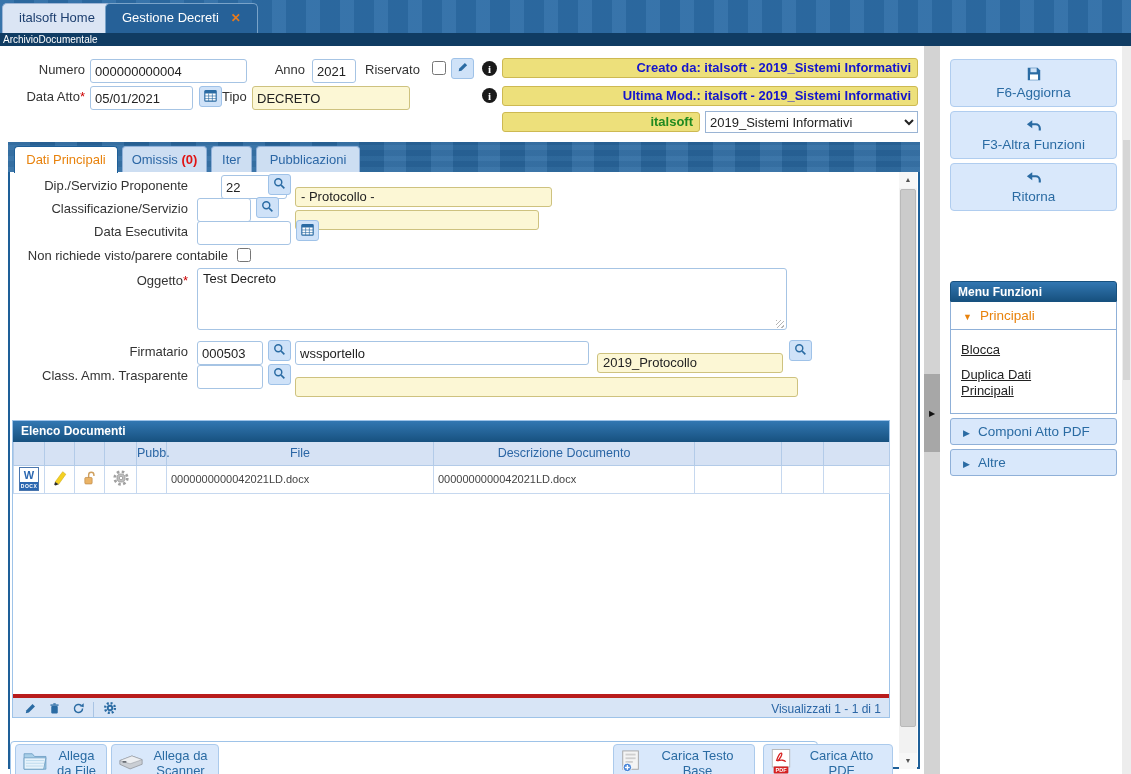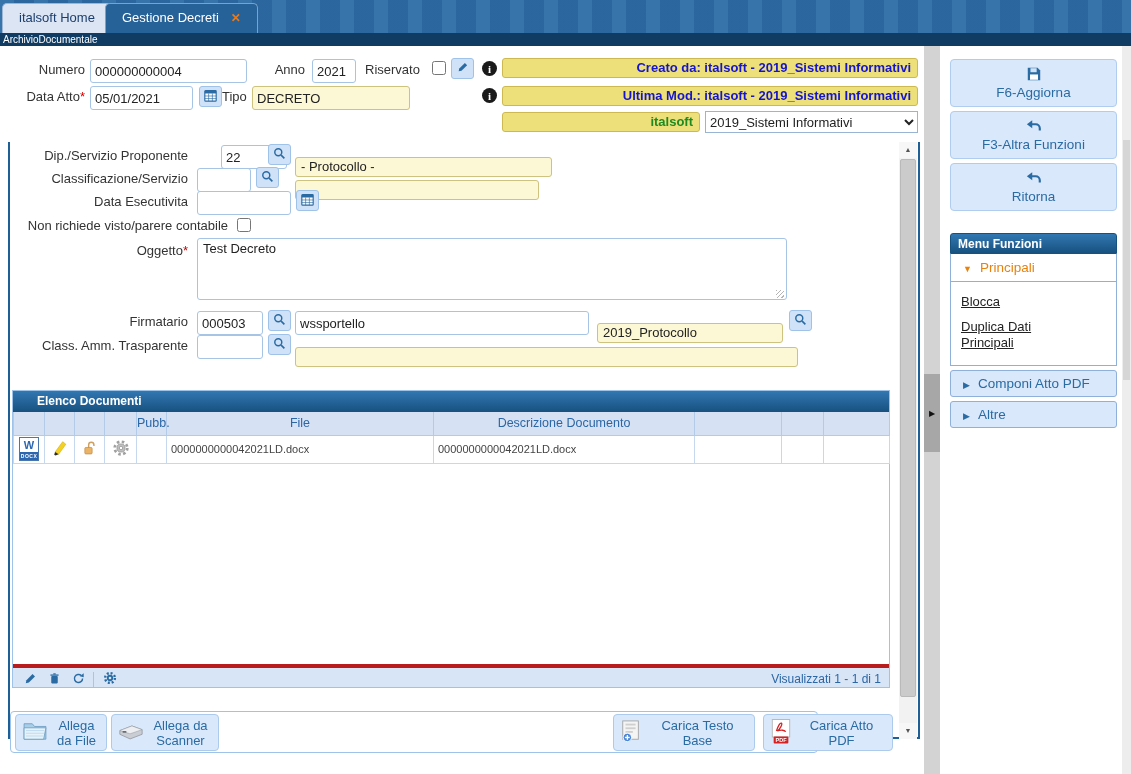--- a/index.html
+++ b/index.html
@@ -49,21 +49,21 @@
   .content { position:relative; height:597px; background:#fff; border:2px solid #1e5f98; border-top:none; }
 
   textarea.obj { position:absolute; border:1px solid #a6c4e4; border-radius:3px; resize:none; padding:2px 5px;
                  font-family:"Liberation Sans", sans-serif; font-size:13px; color:#222; }
   .grip { position:absolute; width:8px; height:8px;
           background:repeating-linear-gradient(135deg,#b5b5b5 0 1px,transparent 1px 3px); }
 
   
   .elenco { position:absolute; left:2px; top:248px; width:878px; height:298px; border:1px solid #9ec3e8; background:#fff; }
   .elenco-title { height:21px; background:linear-gradient(#3277b2,#17517f); color:#fff; font-weight:bold;
-                  font-size:12px; line-height:21px; padding-left:24px; }
+                  font-size:12px; line-height:21px; padding-left:8px; }
   table.grid { border-collapse:collapse; table-layout:fixed; width:876px; }
   table.grid th { background:#d6e2f4; color:#2b66a5; font-weight:normal; font-size:12.5px; height:23px;
                   border:1px solid #b3cbe8; border-top:none; }
   table.grid td { height:28px; border:1px solid #c6d8ef; border-top:none; font-size:11px; color:#444;
                   padding:0 4px; overflow:hidden; white-space:nowrap; background:#fff; }
   td.icoc { text-align:center; padding:0; }
   .grid-toolbar { position:absolute; left:0; bottom:0; width:100%; height:23px; background:#d8e5f6;
                   border-top:4px solid #b91c1c; }
   .tb-ico { position:absolute; top:3px; width:18px; height:17px; display:flex; align-items:center;
             justify-content:center; cursor:pointer; }
@@ -100,21 +100,21 @@
   .split-arrow { color:#111; font-size:8px; }
 
   
   .sidebar { position:absolute; left:944px; top:46px; width:177px; height:728px; background:#fff; }
   .side-btn { position:absolute; left:6px; width:167px; height:48px; background:#d9e8fb; border:1px solid #b0cdef;
               border-radius:4px; color:#2a6ba3; font-size:13.5px; text-align:center; cursor:pointer; }
   .side-btn .ic { display:block; margin:6px auto 2px; height:17px; }
   .menu { position:absolute; left:6px; top:187px; width:167px; }
   .menu-head { height:21px; background:linear-gradient(#3277b2,#17517f); color:#fff; font-weight:bold;
                font-size:12px; line-height:21px; padding-left:7px; border:1px solid #17517f;
-               border-radius:3px 3px 0 0; }
+               border-radius:3px 3px 0 0;margin-top:48px; }
   .sec-open-head { height:28px; background:#fff; border:1px solid #8fb0d8; border-top:none; color:#e8820c;
                    font-size:13.5px; line-height:27px; padding-left:12px; cursor:pointer; }
   .sec-open-head .tri { color:#e8820c; font-size:9px; margin-right:8px; }
   .sec-links { height:84px; background:#fff; border:1px solid #8fb0d8; border-top:none; padding:12px 10px; }
   .mlink { display:block; color:#222; text-decoration:underline; font-size:13px; line-height:16px;
            margin-bottom:9px; cursor:pointer; width:115px; }
   .sec-closed { height:27px; background:#d9e8fb; border:1px solid #8fb0d8; border-radius:3px; color:#2a6ba3;
                 font-size:13.5px; line-height:26px; padding-left:12px; margin-top:4px; cursor:pointer; }
   .sec-closed .tri { color:#2a6ba3; font-size:9px; margin-right:8px; }
 
@@ -170,20 +170,34 @@
   <div class="info-ico" style="left:482px;top:42px;">i</div>
   <div class="banner" style="left:502px;top:40px;width:416px;">Ultima Mod.: italsoft - 2019_Sistemi Informativi</div>
 
   <div class="banner green" style="left:502px;top:66px;width:198px;">italsoft</div>
   <select class="profilo" style="left:705px;top:65px;width:213px;">
     <option>2019_Sistemi Informativi</option>
   </select>
 </div>
 
 <div class="panel">
+  <div class="strip">
+    <div class="ptab active" style="left:6px;width:104px;">
+      <span>Dati Principali</span>
+    </div>
+    <div class="ptab inactive" style="left:114px;width:85px;">
+      <span>Omissis</span> <span class="cnt">(0)</span>
+    </div>
+    <div class="ptab inactive" style="left:203px;width:41px;">
+      <span>Iter</span>
+    </div>
+    <div class="ptab inactive" style="left:248px;width:104px;">
+      <span>Pubblicazioni</span>
+    </div>
+  </div>
 
   <div class="content">
 
     <div class="lbl" style="left:0;top:4px;width:178px;">Dip./Servizio Proponente</div>
     <input class="tin" style="left: 187px; top: 3px; width: 66px; margin-left: 24px;" value="22">
     <div class="mini-btn" style="left:258px;top:2px;">
       <span><svg viewBox="0 0 16 16" width="13" height="13">
             <circle cx="6.5" cy="6.5" r="4.3" fill="none" stroke="#2a6ba3" stroke-width="1.8"></circle>
             <line x1="10" y1="10" x2="14" y2="14" stroke="#2a6ba3" stroke-width="2"></line>
           </svg></span>

